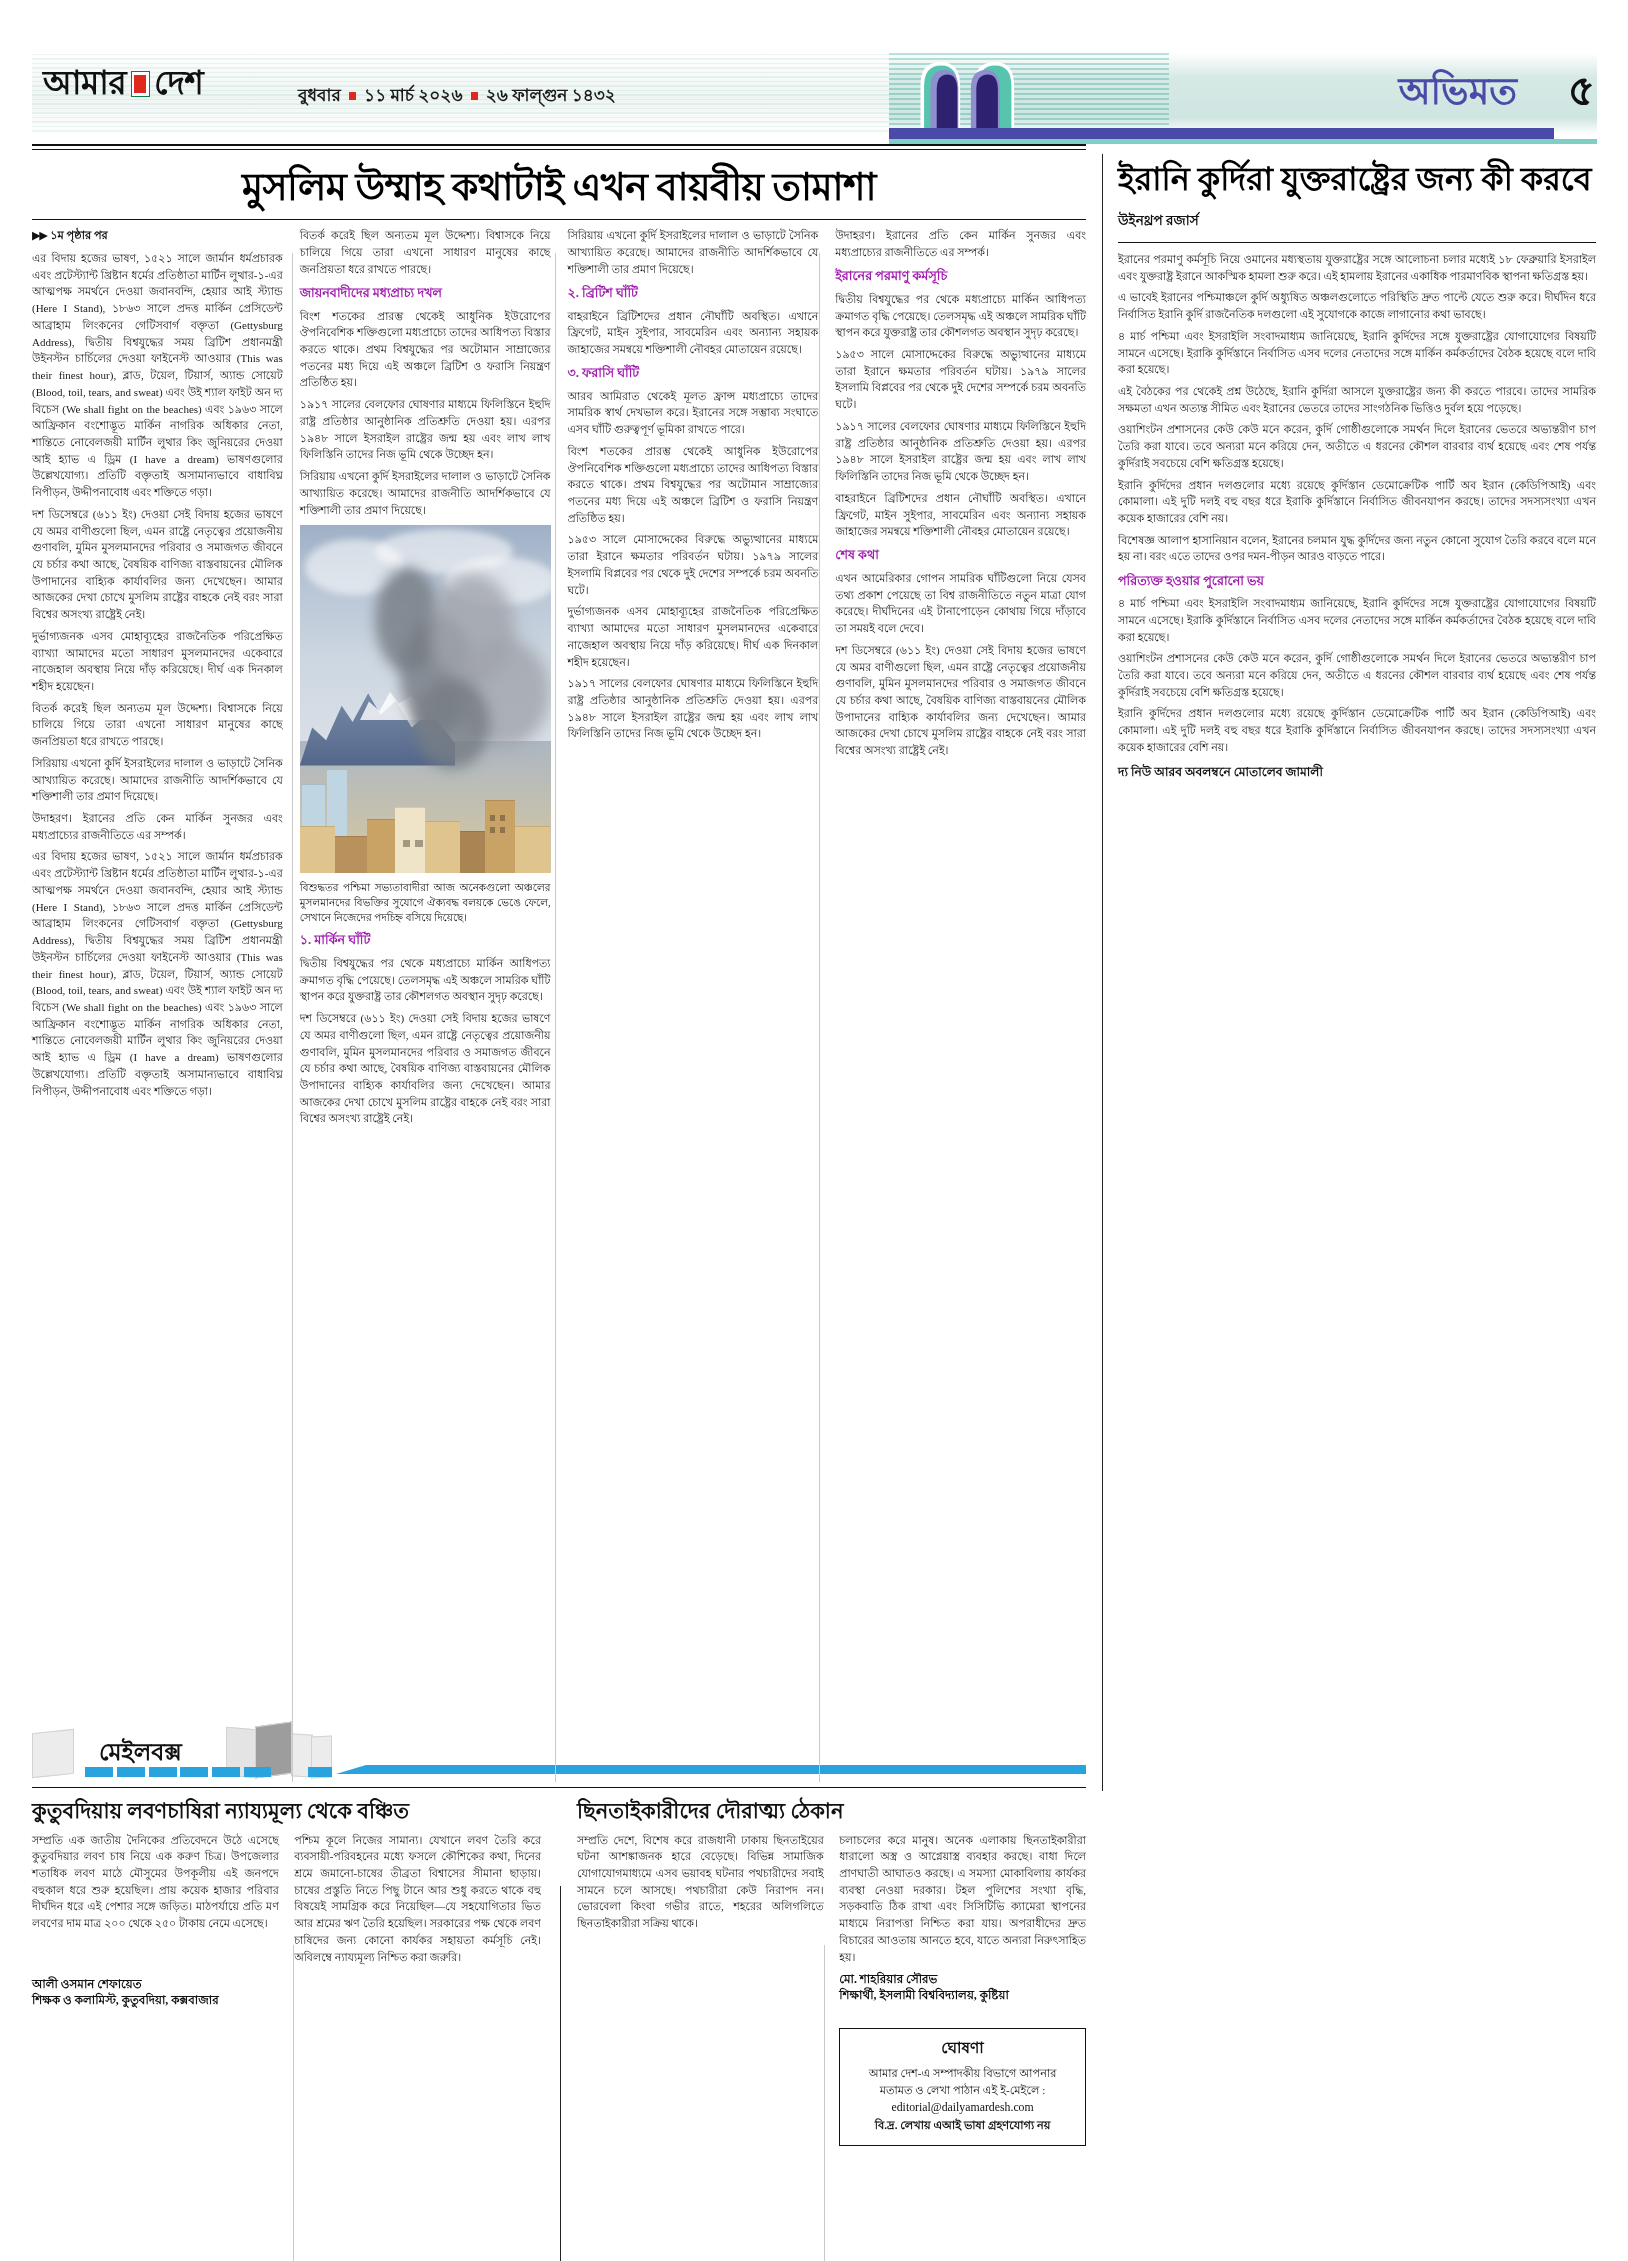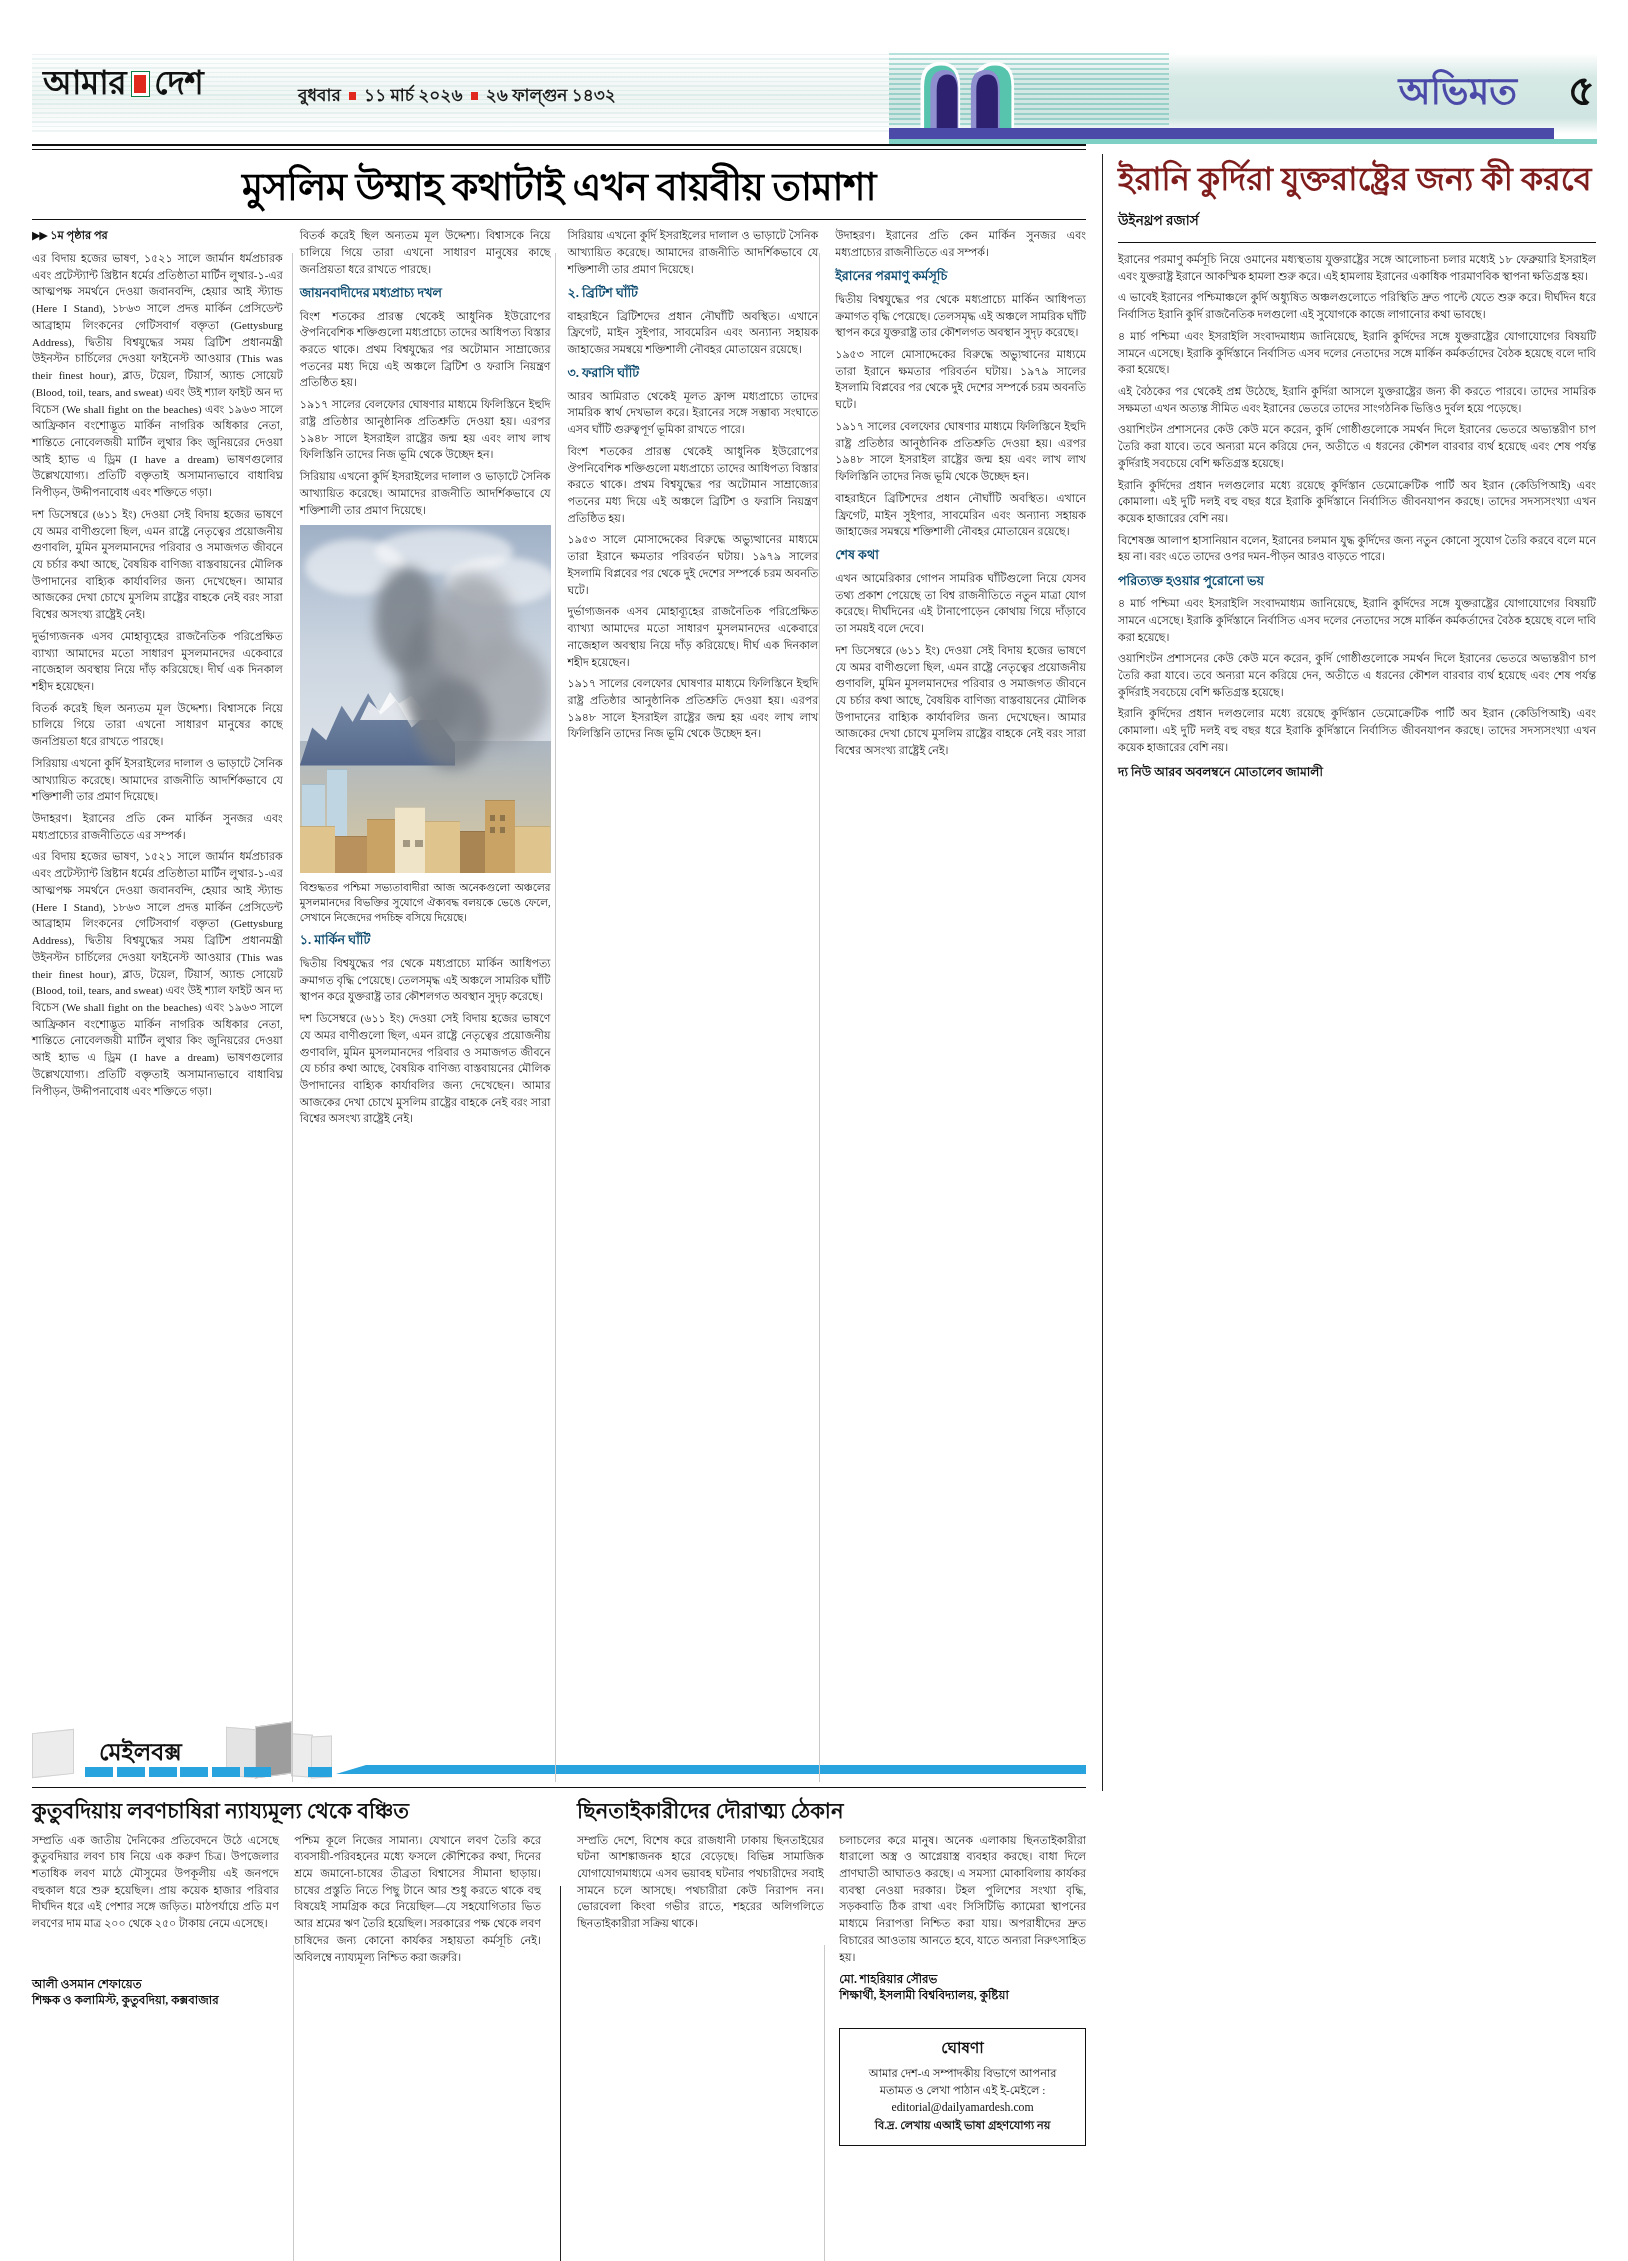--- a/index.html
+++ b/index.html
@@ -48,21 +48,21 @@
 
   .cols4 { display: grid; grid-template-columns: repeat(4, 1fr); column-gap: 17px; }
   .col { position: relative; }
 
   p.body, .body {
     font-size: 11px; line-height: 1.52; text-align: justify; text-justify: inter-word;
     margin-bottom: 5px; color:#1a1a1a; hyphens:auto;
   }
   .contfrom { font-size: 11.3px; font-weight:700; margin-bottom: 3.6px; }
   .contfrom .arrow { letter-spacing:-1.4px; margin-right:3.6px; }
-  .subhead { font-size: 12.7px; font-weight: 700; margin: 5.4px 0 3.6px; color:#0c4a6e; }
+  .subhead { font-size: 12.7px; font-weight: 700; margin: 5.4px 0 3.6px; color:#a21caf; }
 
   .photo { width: 100%; height: 348px; margin: 7.2px 0 6.3px; position: relative; overflow: hidden;
            background: linear-gradient(to bottom, #b9c8da 0%, #c8d3de 35%, #aab6c4 60%, #d8c89f 100%); }
   .sky { position:absolute; left:0; top:0; width:100%; height:62%;
      background: linear-gradient(to bottom, #9fb0c6 0%, #b9c6d6 30%, #ccd6e1 60%, #d9dfe6 100%); }
   .cloud { position:absolute; border-radius: 50%; background: rgba(255,255,255,0.55); filter: blur(3.6px); }
   .mtn { position:absolute; bottom: 31%; left: 0; width: 62%; height: 26%;
      background: linear-gradient(to bottom, #7f93ae, #54678a);
      clip-path: polygon(0% 100%, 8% 58%, 17% 72%, 27% 34%, 34% 52%, 44% 20%, 52% 44%, 62% 28%, 72% 58%, 84% 40%, 100% 76%, 100% 100%); }
   .snow { position:absolute; bottom: 44%; left: 24%; width: 30%; height: 9%;
@@ -73,21 +73,21 @@
   .cityrow { position:absolute; left:0; bottom:0; width:100%; height: 34%; }
   .bldg { position:absolute; bottom:0; background:#d5b477; border-top: 0.9px solid rgba(0,0,0,0.12); }
   .bldg.t1 { background:#e0c48d; } .bldg.t2 { background:#c9a265; }
   .bldg.t3 { background:#bfd6e2; } .bldg.t4 { background:#b8915c; }
   .bldg.t5 { background:#efe3c8; } .bldg.t6 { background:#a98553; }
   .win { position:absolute; background: rgba(70,60,45,0.45); }
   .caption { font-size: 10.4px; line-height:1.45; text-align: justify; margin-bottom: 5.4px; }
 
   
   .side { position:absolute; left: 1118px; top: 159px; width: 478px; }
-  .side-head { font-size: 32px; font-weight:700; line-height: 1.28; color:#7f1d1d; }
+  .side-head { font-size: 32px; font-weight:700; line-height: 1.28; color:#000000; }
   .side-byline { font-size: 13.6px; font-weight:700; margin: 10px 0 9px; }
   .side-rule { width:100%; height: 0.9px; background:#111; margin-bottom: 8.1px; }
   .side .body { font-size: 11px; }
   .side-end { font-size: 12.2px; font-weight:700; margin-top: 7.2px; }
 
   
   .mailbox { position:absolute; left: 32px; top: 1716px; width: 1054px; }
   .mb-logo { position:relative; height: 68px; }
   .mb-sheet { position:absolute; background:#ececec; border:0.5px solid #d2d2d2; }
   .mb-blue { position:absolute; background:#29a3dd; height: 10px; }

